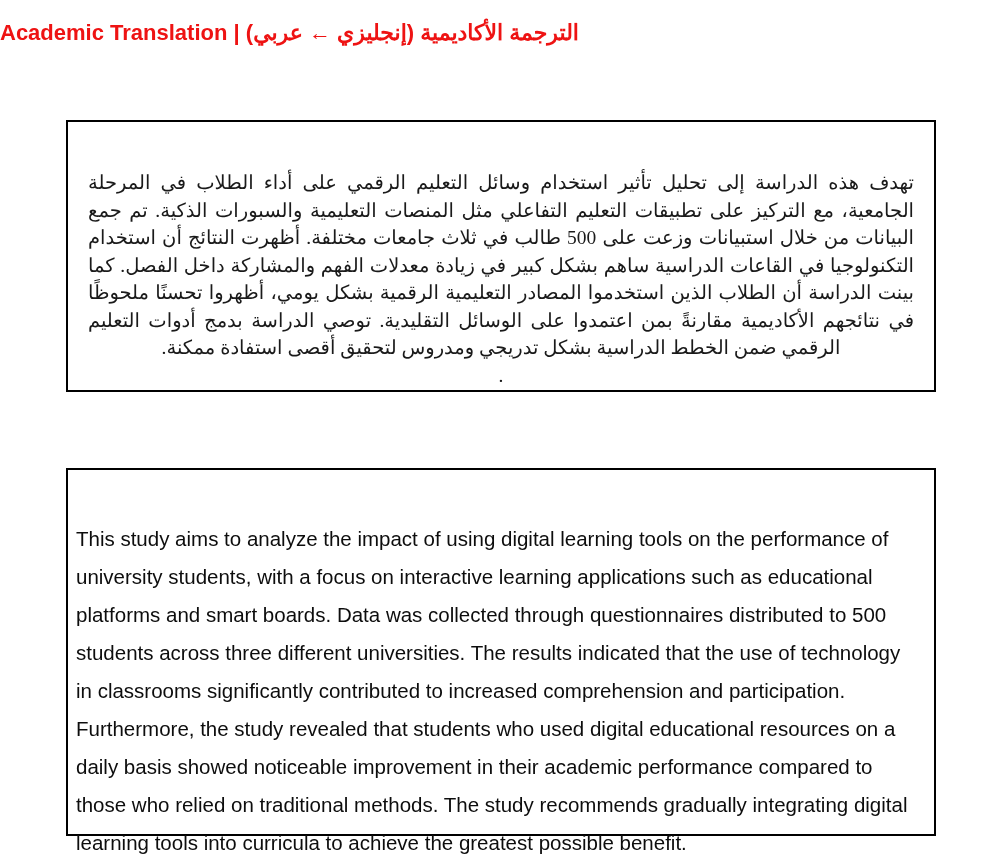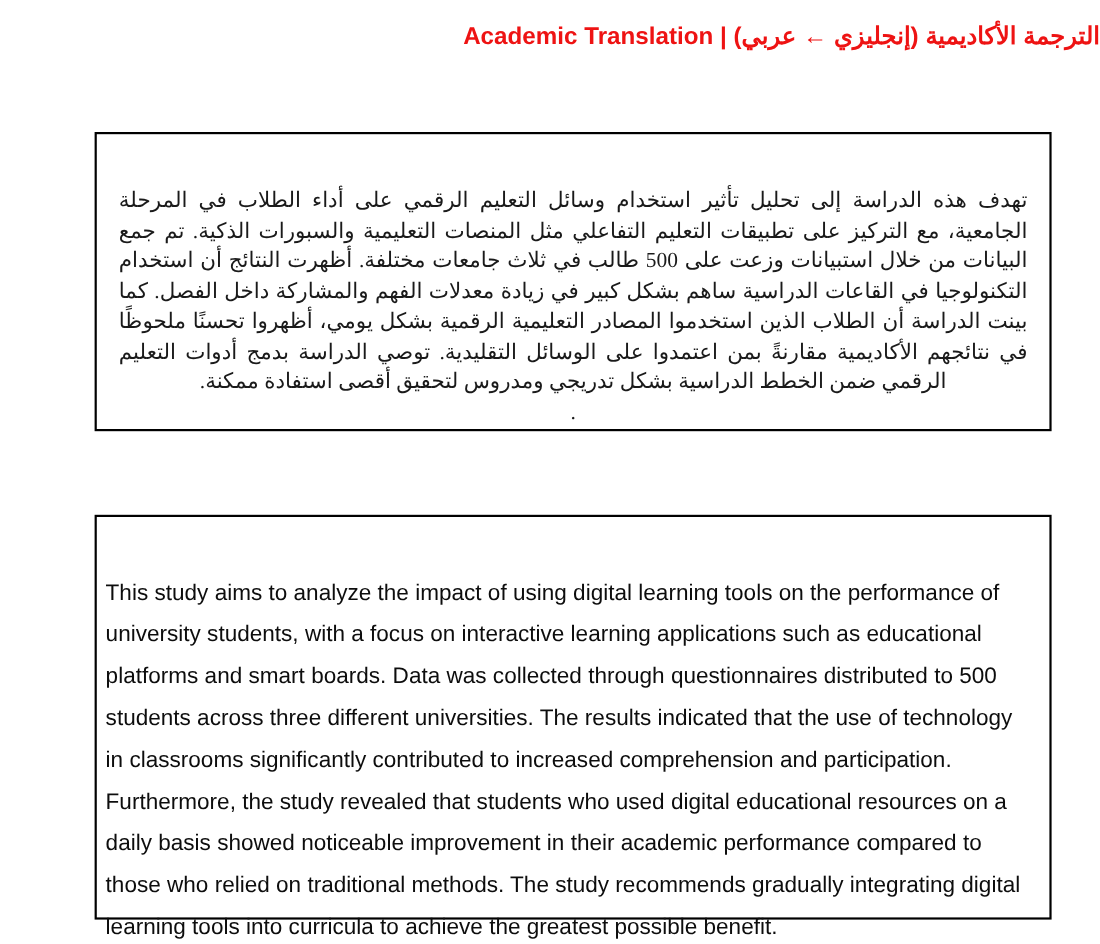--- a/index.html
+++ b/index.html
@@ -22,42 +22,41 @@
     height: 858px;
     box-sizing: border-box;
   }
 
   
   .title-bar {
     position: absolute;
     left: 0;
     top: 19px;
     width: 1000px;
-    text-align: right;
+    text-align: left;
     direction: rtl;
   }
   .doc-title {
     display: inline-block;
     color: #ee1313;
     font-family: "Liberation Sans", sans-serif;
     font-weight: bold;
     font-size: 22px;
     line-height: 28px;
     letter-spacing: 0px;
     white-space: nowrap;
     unicode-bidi: isolate;
   }
 
   
   .text-box {
     position: absolute;
     border: 2px solid #000000;
     background: #ffffff;
     box-sizing: border-box;
-    margin-left: 20px;
   }
 
   #arabic-box {
     left: 66px;
     top: 120px;
     width: 870px;
     height: 272px;
   }
 
   #english-box {

